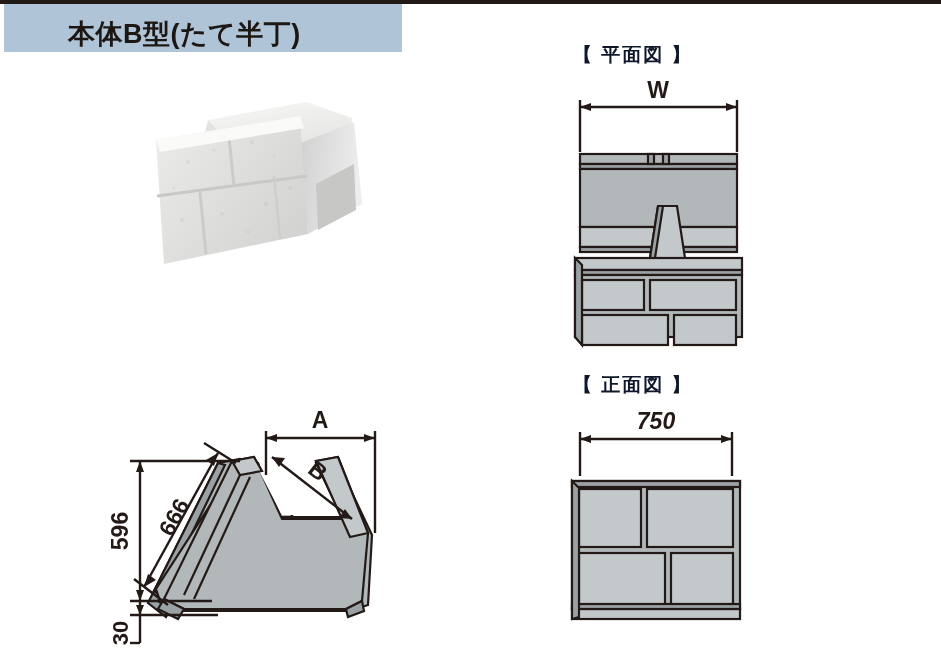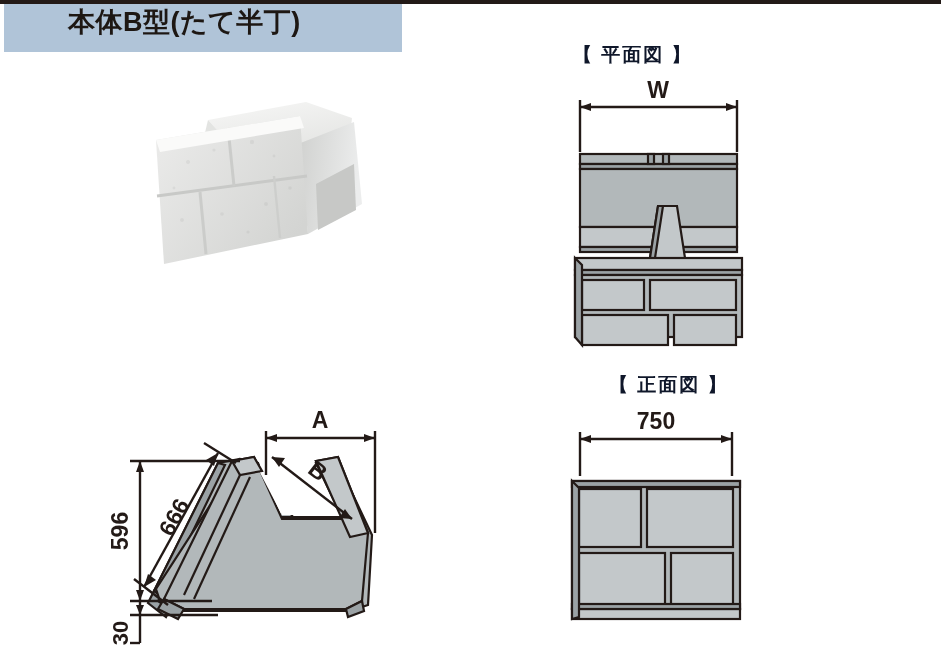--- a/index.html
+++ b/index.html
@@ -10,46 +10,46 @@
   }
   .stage{position:absolute;left:0;top:0;width:941px;height:650px;}
 
   
   #top-rule{
     position:absolute;left:0;top:0;width:941px;height:4px;background:#231a17;
   }
   #title-plate{
     position:absolute;left:4px;top:4px;width:398px;height:48px;
     background:#b0c4d8;
-    display:flex;align-items:flex-start;
+    display:flex;align-items:flex-end;
   }
   #title-plate .txt{
     margin-left:64px;
     font-size:27px;font-weight:700;letter-spacing:.5px;
     color:#1d1713;white-space:nowrap;
   }
 
   
   .view-title{
     position:absolute;font-size:19px;font-weight:700;letter-spacing:2px;
     color:#0f172a;white-space:nowrap;
   }
   #plan-title{left:573px;top:42px;}
-  #front-title{left:573px;top:372px;margin-left:36px;}
+  #front-title{left:573px;top:372px;}
   #side-title{left:170px;top:372px;}
 
   
   #photo{
     position:absolute;left:148px;top:92px;width:228px;height:190px;
   }
 
   
   .dwg{position:absolute;}
   #plan-dwg{left:555px;top:88px;}
-  #front-dwg{left:555px;top:418px;}
+  #front-dwg{left:555px;top:418px;font-style:italic;}
   #side-dwg{left:100px;top:405px;}
 
   svg{display:block;overflow:visible;}
   .dim{stroke:#231a17;stroke-width:2.4;fill:none;}
   .ext{stroke:#231a17;stroke-width:2.4;fill:none;}
   .face{fill:#b2b8ba;stroke:#231a17;stroke-width:2.2;stroke-linejoin:miter;}
   .face-d{fill:#9ba2a5;stroke:#231a17;stroke-width:2.2;stroke-linejoin:miter;}
   .face-l{fill:#c3c8ca;stroke:#231a17;stroke-width:2.2;stroke-linejoin:miter;}
   .edge{fill:none;stroke:#231a17;stroke-width:2.2;}
   .dimtxt{

